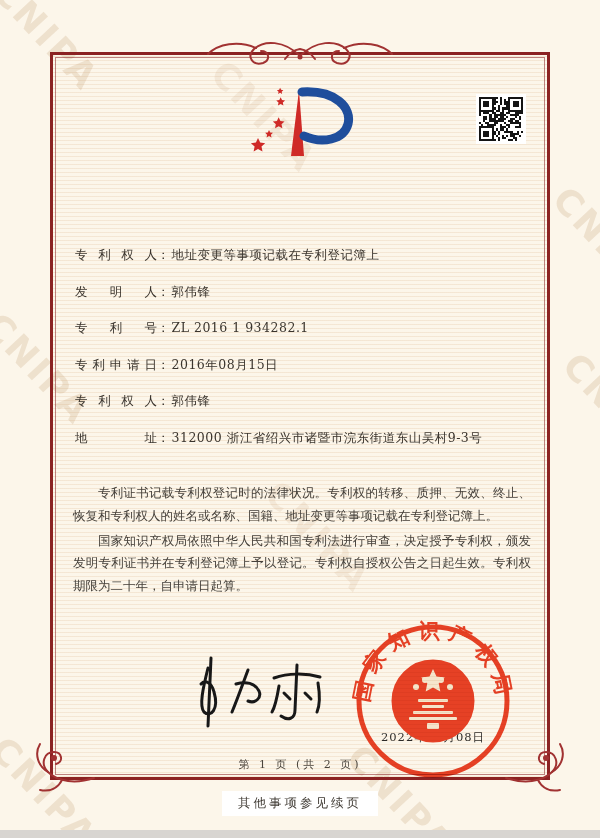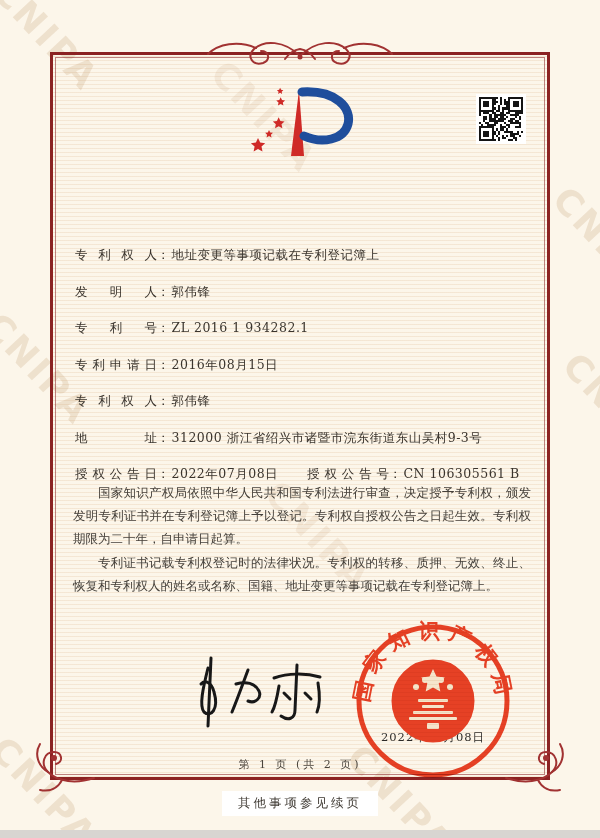--- a/index.html
+++ b/index.html
@@ -377,33 +377,25 @@
     </div>
     <div class="field-row">
       <span class="flabel">专利申请日</span><span class="fcolon">：</span><span class="fvalue">2016年08月15日</span>
     </div>
     <div class="field-row">
       <span class="flabel">专利权人</span><span class="fcolon">：</span><span class="fvalue">郭伟锋</span>
     </div>
     <div class="field-row">
       <span class="flabel">地址</span><span class="fcolon">：</span><span class="fvalue">312000 浙江省绍兴市诸暨市浣东街道东山吴村9-3号</span>
     </div>
-    <div class="field-row double">
-      <div class="grp1">
-        <span class="flabel">授权公告日</span><span class="fcolon">：</span><span class="fvalue">2022年07月08日</span>
-      </div>
-      <div>
-        <span class="flabel">授权公告号</span><span class="fcolon">：</span><span class="fvalue">CN 106305561 B</span>
-      </div>
-    </div>
   </div>
 
   <div class="paras">
+    <p>专利证书记载专利权登记时的法律状况。专利权的转移、质押、无效、终止、恢复和专利权人的姓名或名称、国籍、地址变更等事项记载在专利登记簿上。</p>
     <p>国家知识产权局依照中华人民共和国专利法进行审查，决定授予专利权，颁发发明专利证书并在专利登记簿上予以登记。专利权自授权公告之日起生效。专利权期限为二十年，自申请日起算。</p>
-    <p>专利证书记载专利权登记时的法律状况。专利权的转移、质押、无效、终止、恢复和专利权人的姓名或名称、国籍、地址变更等事项记载在专利登记簿上。</p>
   </div>
 
 
   <svg class="signature-svg" width="170" height="84" viewBox="0 0 170 84">
     <g fill="none" stroke="#181818" stroke-width="3" stroke-linecap="round">
       <path d="M30,16 C25,36 21,54 26,60 C33,66 41,57 36,40 C34,31 27,27 23,32"></path>
       <path d="M33,6 L30,74"></path>
       <path d="M70,18 C64,34 59,48 54,60"></path>
       <path d="M58,32 C68,29 77,31 81,39 C84,46 77,52 70,49"></path>
       <path d="M96,26 C110,21 128,21 142,25"></path>

